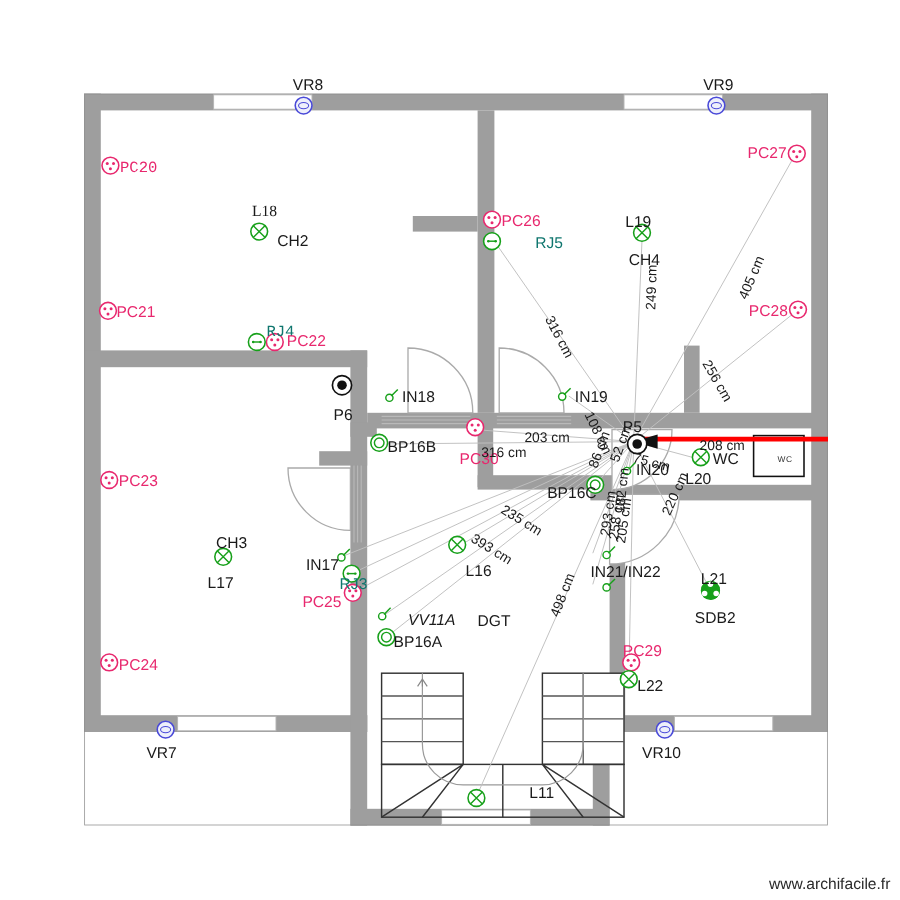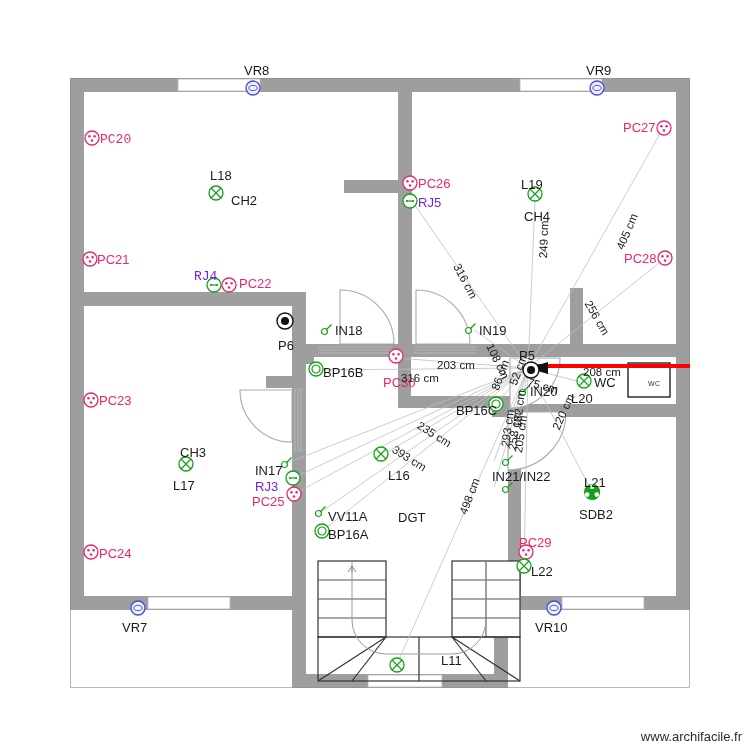--- a/index.html
+++ b/index.html
@@ -3,21 +3,21 @@
 <meta charset="utf-8">
 <title>Floor Plan</title>
 <style>
   html,body{margin:0;padding:0;background:#ffffff;}
   body{width:750px;height:750px;font-family:"Liberation Sans",sans-serif;overflow:hidden;}
   #stage{position:relative;width:750px;height:750px;background:#fff;}
   #plan{position:absolute;left:0;top:0;width:750px;height:750px;}
   .lbl{position:absolute;white-space:nowrap;font-family:"Liberation Sans",sans-serif;
        font-size:13px;color:#1a1a1a;line-height:1;}
   .lbl.pink{color:#e8286e;}
-  .lbl.green{color:#6d28d9;}
+  .lbl.green{color:#0f766e;padding-left:28px;}
   .lbl.dim{font-size:11.5px;color:#1a1a1a;}
   .lbl.wc{font-size:7px;color:#333;letter-spacing:.3px;}
   #footer{position:absolute;right:8px;bottom:6px;font-size:13px;color:#2b2b2b;
           font-family:"Liberation Sans",sans-serif;}
 </style>
 </head>
 <body>
 
 <div id="stage">
 
@@ -239,21 +239,21 @@
         <use xlink:href="#sym-vr" x="0" y="0" transform="translate(138,608)"></use>
         <use xlink:href="#sym-vr" x="0" y="0" transform="translate(554,608)"></use>
       </g>
   </svg>
 
   <div id="label-layer">
       <div class="lbl" style="left: 244px; top: 64px;">VR8</div>
       <div class="lbl" style="left: 586px; top: 64px;">VR9</div>
       <div class="lbl pink" style="left: 100px; top: 133px; font-family: Liberation Mono, monospace;">PC20</div>
       <div class="lbl pink" style="left: 623px; top: 121px;">PC27</div>
-      <div class="lbl" style="left: 210px; top: 169px;">L18</div>
+      <div class="lbl" style="left: 210px; top: 169px; font-family: Liberation Serif, serif;">L18</div>
       <div class="lbl pink" style="left: 418px; top: 177px;">PC26</div>
       <div class="lbl" style="left: 521px; top: 178px;">L19</div>
       <div class="lbl green" style="left: 418px; top: 196px;">RJ5</div>
       <div class="lbl" style="left: 231px; top: 194px;">CH2</div>
       <div class="lbl" style="left: 524px; top: 210px;">CH4</div>
       <div class="lbl pink" style="left: 97px; top: 253px;">PC21</div>
       <div class="lbl pink" style="left: 624px; top: 252px;">PC28</div>
       <div class="lbl green" style="left: 194px; top: 270px; font-family: Liberation Mono, monospace;">RJ4</div>
       <div class="lbl pink" style="left: 239px; top: 277px;">PC22</div>
       <div class="lbl" style="left: 278px; top: 339px;">P6</div>
@@ -269,21 +269,21 @@
       <div class="lbl" style="left: 456px; top: 404px;">BP16C</div>
       <div class="lbl" style="left: 180px; top: 446px;">CH3</div>
       <div class="lbl" style="left: 388px; top: 469px;">L16</div>
       <div class="lbl" style="left: 492px; top: 470px;">IN21/IN22</div>
       <div class="lbl" style="left: 584px; top: 476px;">L21</div>
       <div class="lbl" style="left: 255px; top: 464px;">IN17</div>
       <div class="lbl" style="left: 173px; top: 479px;">L17</div>
       <div class="lbl green" style="left: 255px; top: 480px;">RJ3</div>
       <div class="lbl pink" style="left: 252px; top: 495px;">PC25</div>
       <div class="lbl" style="left: 579px; top: 508px;">SDB2</div>
-      <div class="lbl" style="left: 328px; top: 510px;">VV11A</div>
+      <div class="lbl" style="left: 340px; top: 510px; font-style: italic;">VV11A</div>
       <div class="lbl" style="left: 398px; top: 511px;">DGT</div>
       <div class="lbl" style="left: 328px; top: 528px;">BP16A</div>
       <div class="lbl pink" style="left: 519px; top: 536px;">PC29</div>
       <div class="lbl pink" style="left: 99px; top: 547px;">PC24</div>
       <div class="lbl" style="left: 531px; top: 565px;">L22</div>
       <div class="lbl" style="left: 122px; top: 621px;">VR7</div>
       <div class="lbl" style="left: 535px; top: 621px;">VR10</div>
       <div class="lbl" style="left: 410px; top: 654px; margin-left: 31px;">L11</div>
       <div class="lbl wc" style="left: 648px; top: 380px;">WC</div>
     </div>

